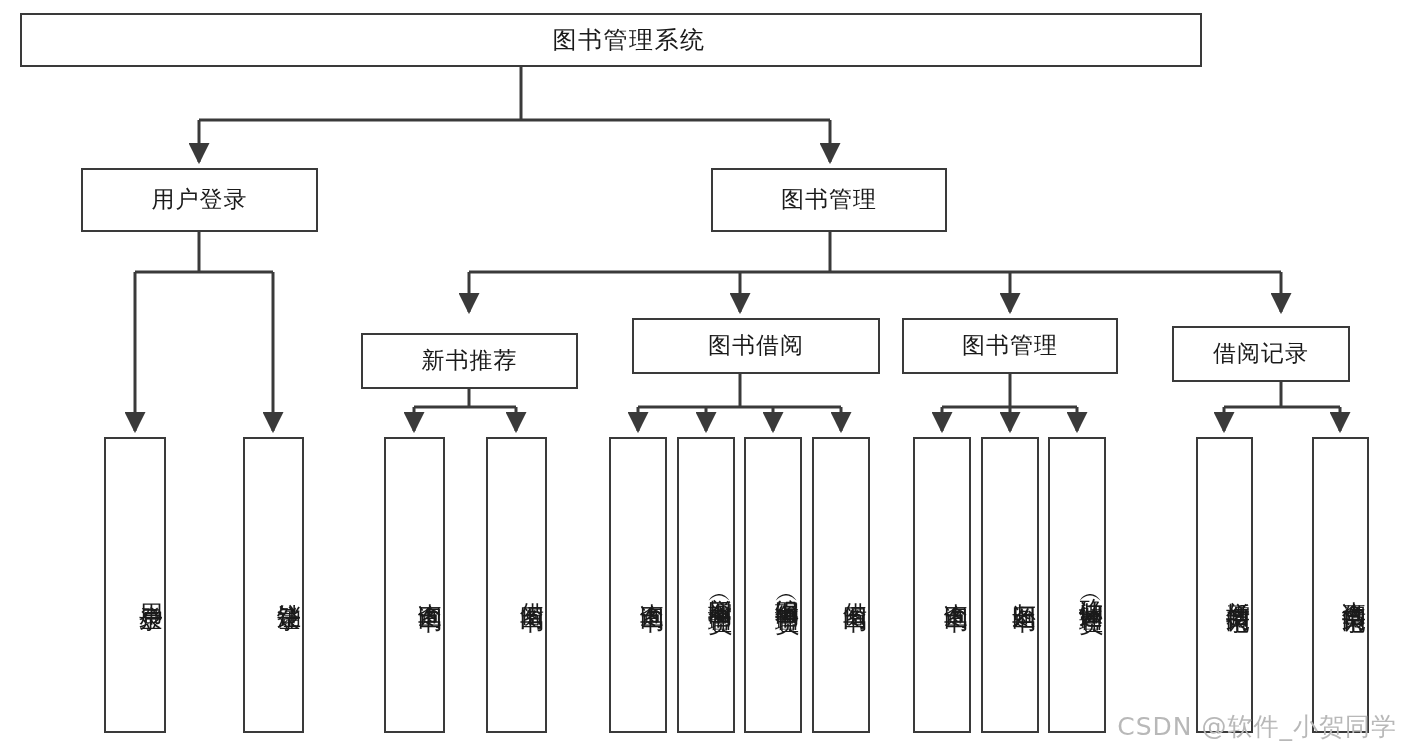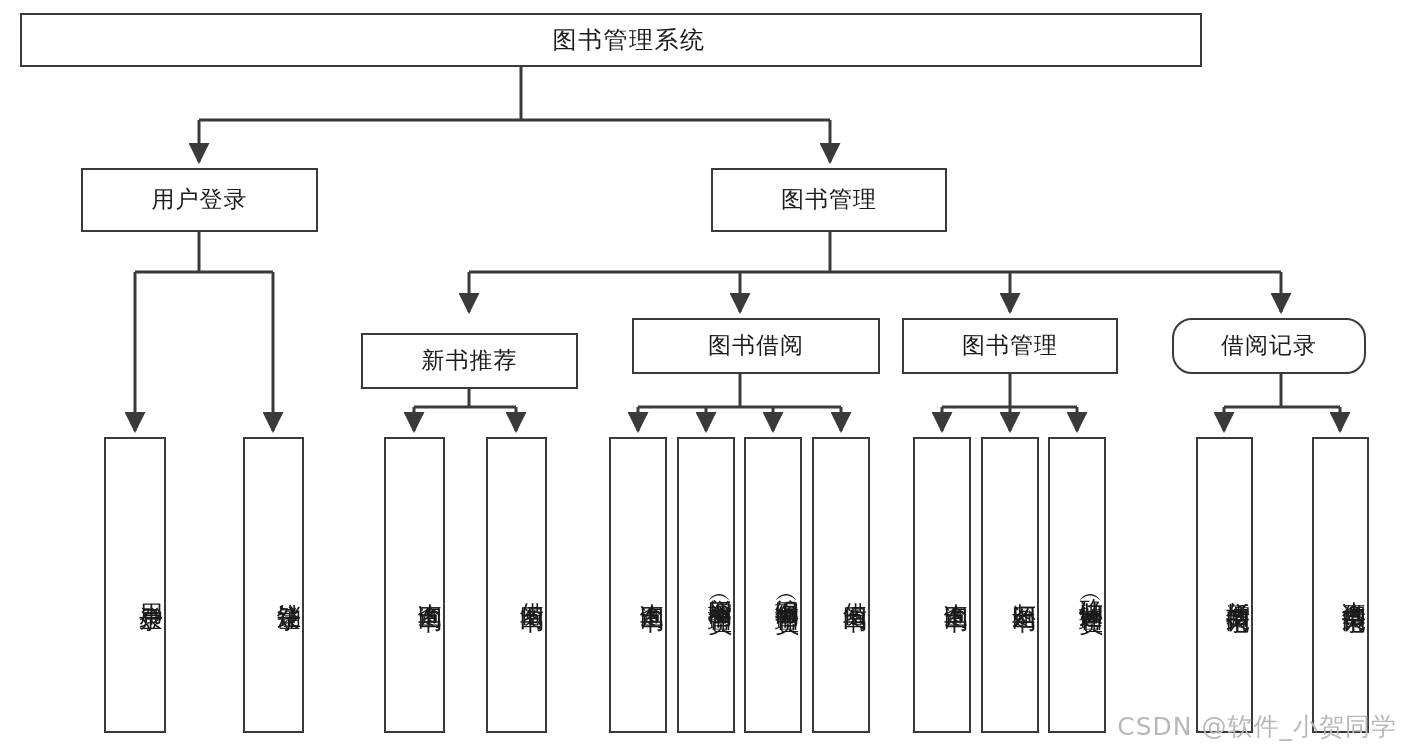--- a/index.html
+++ b/index.html
@@ -144,21 +144,21 @@
 
   <div class="node node-h" style="left:361px; top:333px; width:217px; height:56px;">
     <span>新书推荐</span>
   </div>
   <div class="node node-h" style="left:632px; top:318px; width:248px; height:56px;">
     <span>图书借阅</span>
   </div>
   <div class="node node-h" style="left:902px; top:318px; width:216px; height:56px;">
     <span>图书管理</span>
   </div>
-  <div class="node node-h" style="left:1172px; top:318px; width:194px; height:56px;border-radius:20px;">
+  <div class="node node-h" style="left:1172px; top:326px; width:178px; height:56px;">
     <span>借阅记录</span>
   </div>
 
   <div class="node node-v" style="left:104px; top:437px; width:62px; height:296px;">
     <span class="vtext">用户登录</span>
   </div>
   <div class="node node-v" style="left:243px; top:437px; width:61px; height:296px;">
     <span class="vtext">注销登录</span>
   </div>
 

